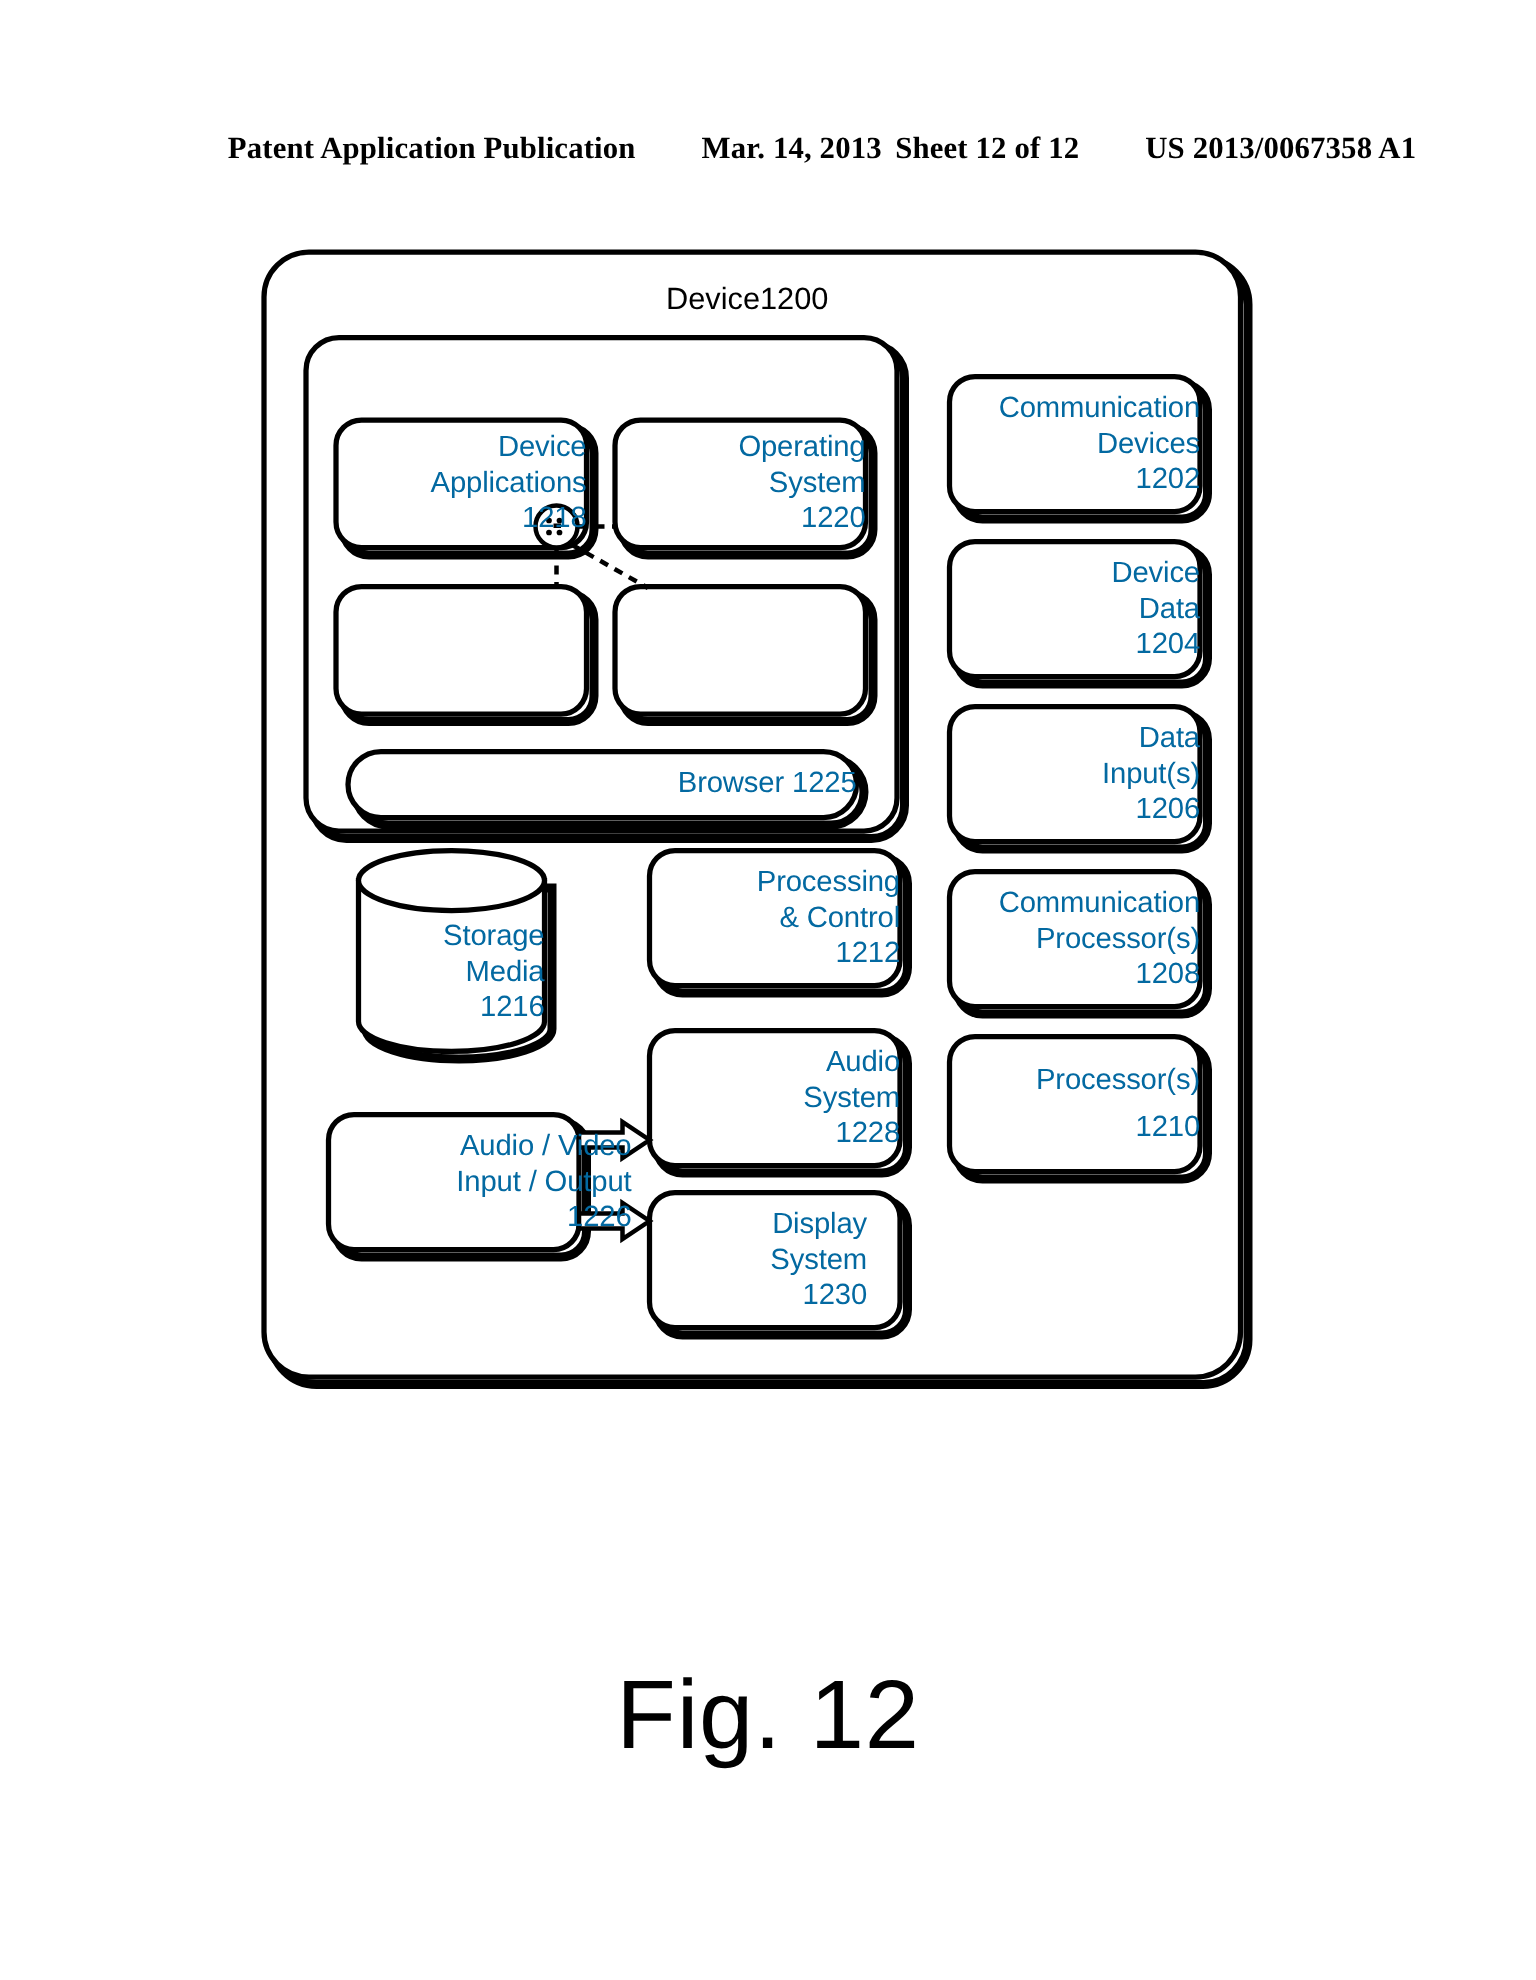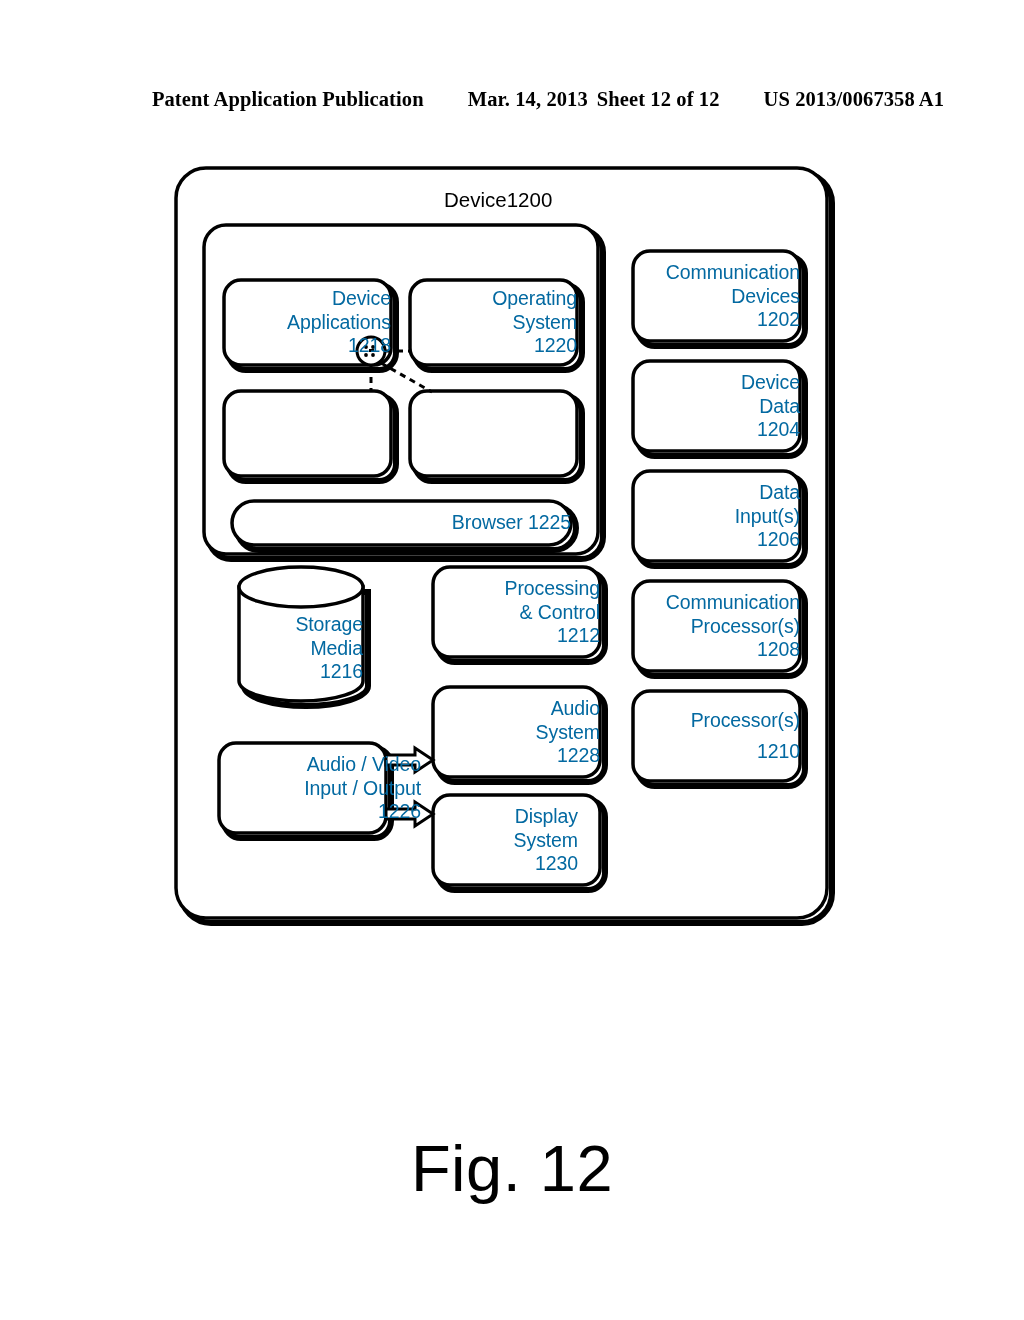--- a/index.html
+++ b/index.html
@@ -74,21 +74,21 @@
     font-size: 20.5px;
     line-height: 24px;
     white-space: nowrap;
     font-family: "Liberation Sans", sans-serif;
   }
 
   
   .fig-caption {
     position: absolute;
     left: 0;
-    top: 1131px;
+    top: 1105px;
     width: 1024px;
     text-align: center;
     font-family: "Liberation Sans", sans-serif;
     font-size: 65px;
     letter-spacing: 0.5px;
     color: #000;
   }
 </style>
 </head>
 <body>

